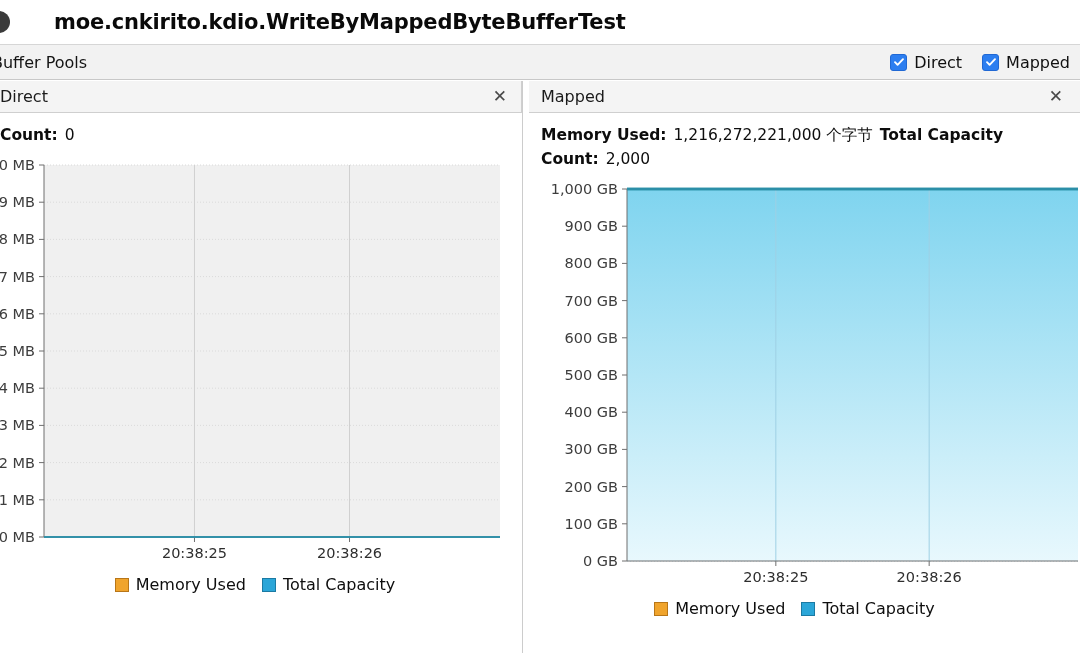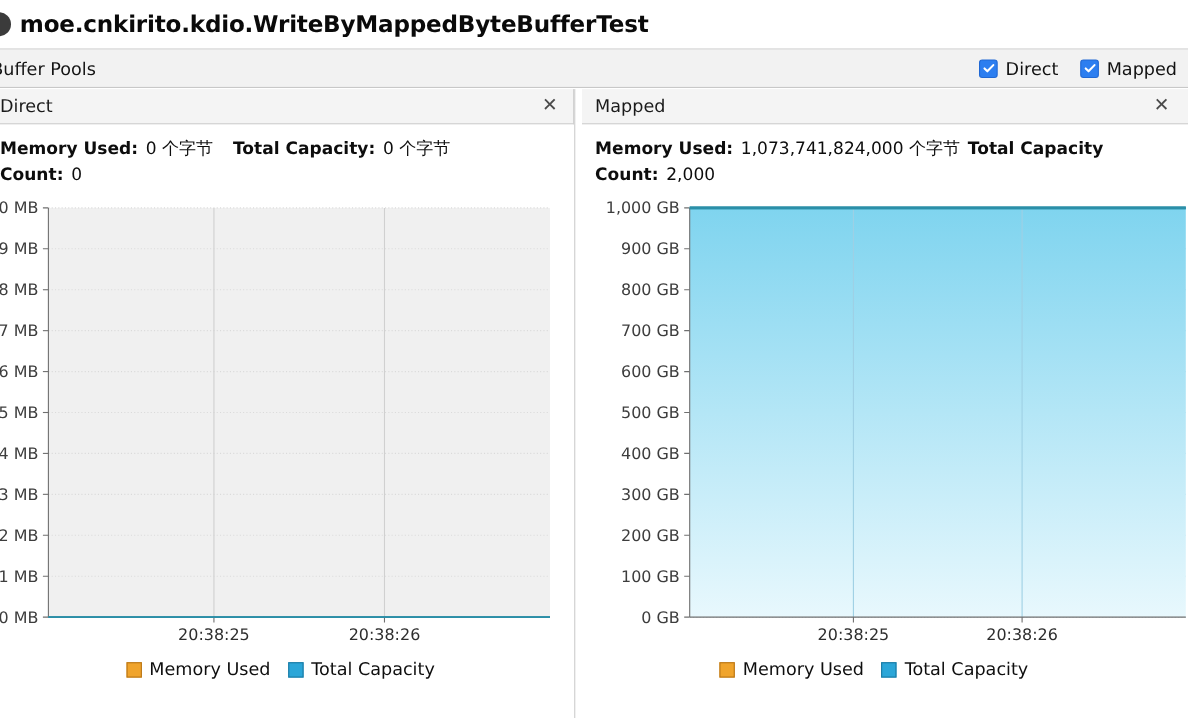--- a/index.html
+++ b/index.html
@@ -19,21 +19,21 @@
     padding-left: 0px;
   }
   #app-badge {
     width: 22px; height: 22px; border-radius: 50%;
     background: #3b3b3b;
     margin-left: -12px; margin-right: 8px;
     flex: 0 0 auto;
   }
   #title-text {
     font-size: 21px; font-weight: bold; color: #0a0a0a;
-    white-space: nowrap; letter-spacing: -0.2px;
+    white-space: nowrap; letter-spacing: -0.2px; margin-left: 36px;
   }
   #title-pid {
     font-size: 21px; font-weight: normal; color: #101010;
     white-space: nowrap; margin-left: 8px;
   }
 
   
   #section-header {
     position: absolute; left: 0; top: 44px; width: 1080px; height: 36px;
     background: #f2f2f2;
@@ -152,23 +152,20 @@
 </div>
 
 <div class="panel" id="panel-direct">
 
   <div class="panel-tab">
     <span class="panel-tab-label">Direct</span>
     <span class="panel-close">✕</span>
   </div>
 
   <div class="panel-stats">
-    <div>
-      <span class="stat-key">Memory Used:</span><span class="stat-gap-sm"></span><span class="stat-val">0 个字节</span><span class="stat-gap"></span><span class="stat-key">Total Capacity:</span><span class="stat-gap-sm"></span><span class="stat-val">0 个字节</span>
-    </div>
     <div>
       <span class="stat-key">Count:</span><span class="stat-gap-sm"></span><span class="stat-val">0</span>
     </div>
   </div>
 
   <div class="chart-wrap">
     <svg class="chart-svg" id="svg-direct" width="534" height="418" viewBox="0 0 534 418">
         <defs>
           <linearGradient id="svg-direct-grad" x1="0" y1="0" x2="0" y2="1">
             <stop offset="0%" stop-color="#7fd4ef" stop-opacity="1"></stop>
@@ -238,21 +235,21 @@
 
 <div class="panel" id="panel-mapped">
 
   <div class="panel-tab">
     <span class="panel-tab-label">Mapped</span>
     <span class="panel-close" style="margin-right:14px">✕</span>
   </div>
 
   <div class="panel-stats">
     <div>
-      <span class="stat-key">Memory Used:</span><span class="stat-gap-sm"></span><span class="stat-val">1,073,741,824,000 个字节</span><span class="stat-gap-sm"></span><span class="stat-key">Total Capacity</span>
+      <span class="stat-key">Memory Used:</span><span class="stat-gap-sm"></span><span class="stat-val">1,216,272,221,000 个字节</span><span class="stat-gap-sm"></span><span class="stat-key">Total Capacity</span>
     </div>
     <div>
       <span class="stat-key">Count:</span><span class="stat-gap-sm"></span><span class="stat-val">2,000</span>
     </div>
   </div>
 
   <div class="chart-wrap">
     <svg class="chart-svg" id="svg-mapped" width="563" height="418" viewBox="0 0 563 418">
         <defs>
           <linearGradient id="svg-mapped-grad" x1="0" y1="0" x2="0" y2="1">

